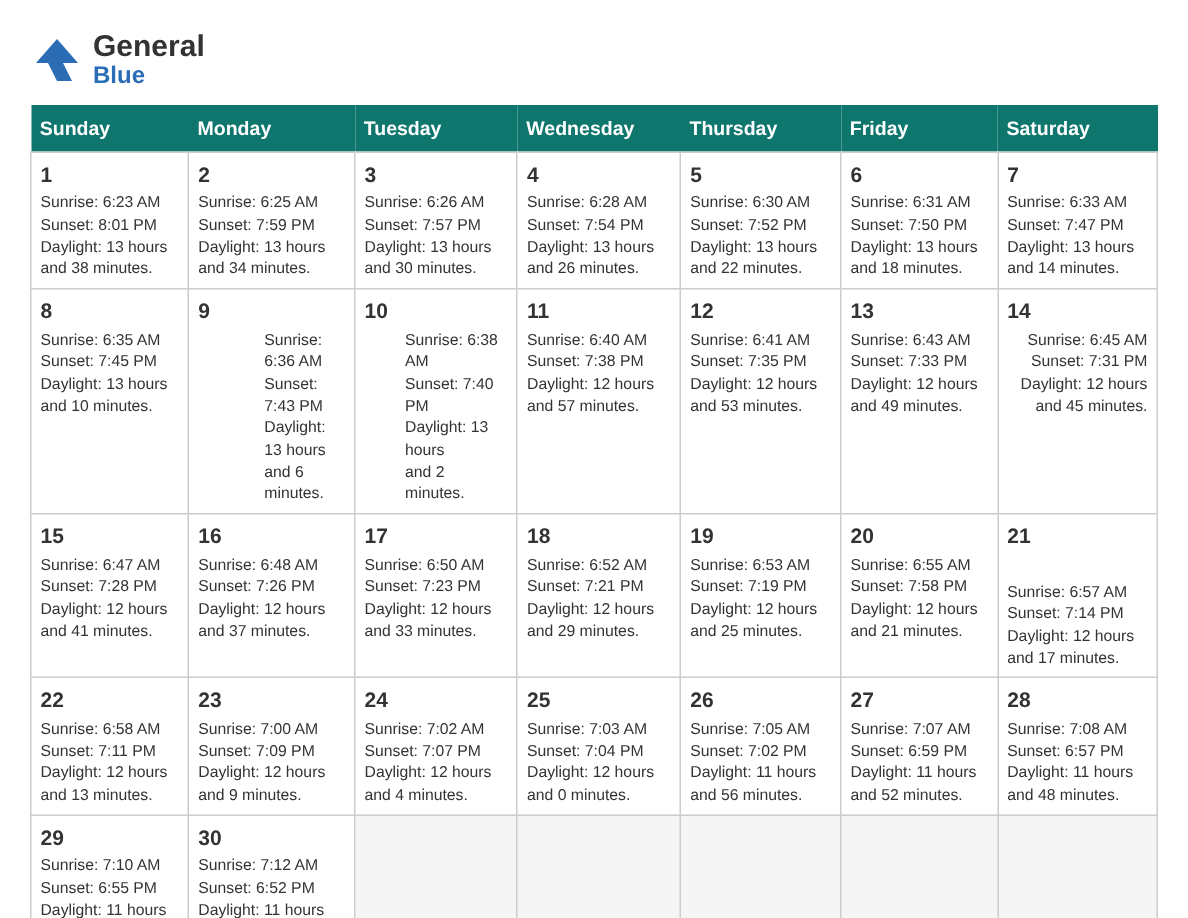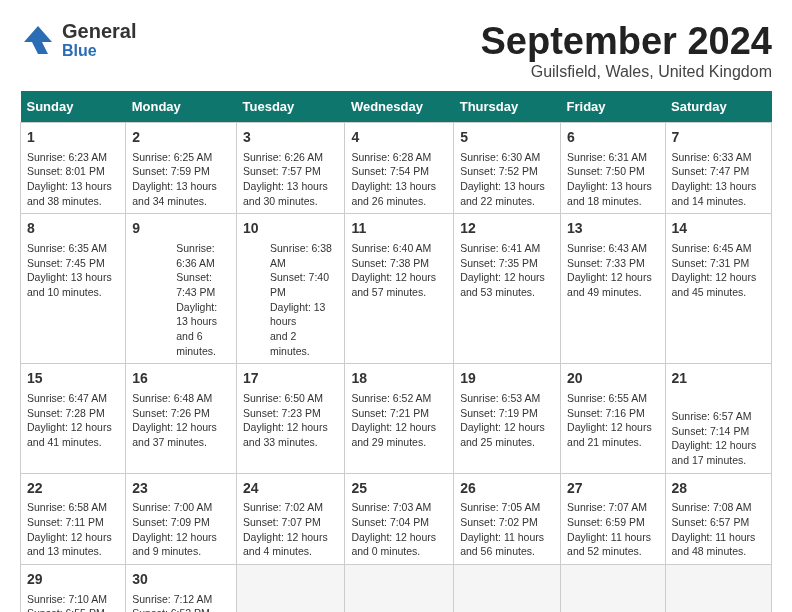--- a/index.html
+++ b/index.html
@@ -94,24 +94,20 @@
 <div class="header-section">
   <div class="logo">
     <svg class="logo-icon" viewBox="0 0 36 36">
       <polygon points="18,4 32,20 22,20 28,32 18,32 12,20 4,20" fill="#2a6db5"></polygon>
     </svg>
     <div class="logo-text">
       <span class="logo-general">General</span>
       <span class="logo-blue">Blue</span>
     </div>
   </div>
-  <div class="title-section">
-    <div class="month-title">September 2024</div>
-    <div class="location-title">Guilsfield, Wales, United Kingdom</div>
-  </div>
 </div>
 
 <table class="calendar-table">
   <thead>
     <tr>
     <th>Sunday</th>
         <th>Monday</th>
         <th>Tuesday</th>
         <th>Wednesday</th>
         <th>Thursday</th>
@@ -209,21 +205,21 @@
         </td>
         <td>
           <span class="day-number">13</span>
           <div class="day-info" style="white-space: pre-line;">Sunrise: 6:43 AM
 Sunset: 7:33 PM
 Daylight: 12 hours
 and 49 minutes.</div>
         </td>
         <td>
           <span class="day-number">14</span>
-          <div class="day-info" style="white-space: pre-line;">Sunrise: 6:45 AM
+          <div class="day-info" style="white-space: pre-line; text-align: right;">Sunrise: 6:45 AM
 Sunset: 7:31 PM
 Daylight: 12 hours
 and 45 minutes.</div>
         </td>
       </tr>
       <tr>
         <td>
           <span class="day-number">15</span>
           <div class="day-info" style="white-space: pre-line;">Sunrise: 6:47 AM
 Sunset: 7:28 PM
@@ -254,21 +250,21 @@
         <td>
           <span class="day-number">19</span>
           <div class="day-info" style="white-space: pre-line;">Sunrise: 6:53 AM
 Sunset: 7:19 PM
 Daylight: 12 hours
 and 25 minutes.</div>
         </td>
         <td>
           <span class="day-number">20</span>
           <div class="day-info" style="white-space: pre-line;">Sunrise: 6:55 AM
-Sunset: 7:16 PM
+Sunset: 7:58 PM
 Daylight: 12 hours
 and 21 minutes.</div>
         </td>
         <td>
           <span class="day-number">21</span>
           <div class="day-info" style="white-space: pre-line; margin-top: 20px;">Sunrise: 6:57 AM
 Sunset: 7:14 PM
 Daylight: 12 hours
 and 17 minutes.</div>
         </td>

